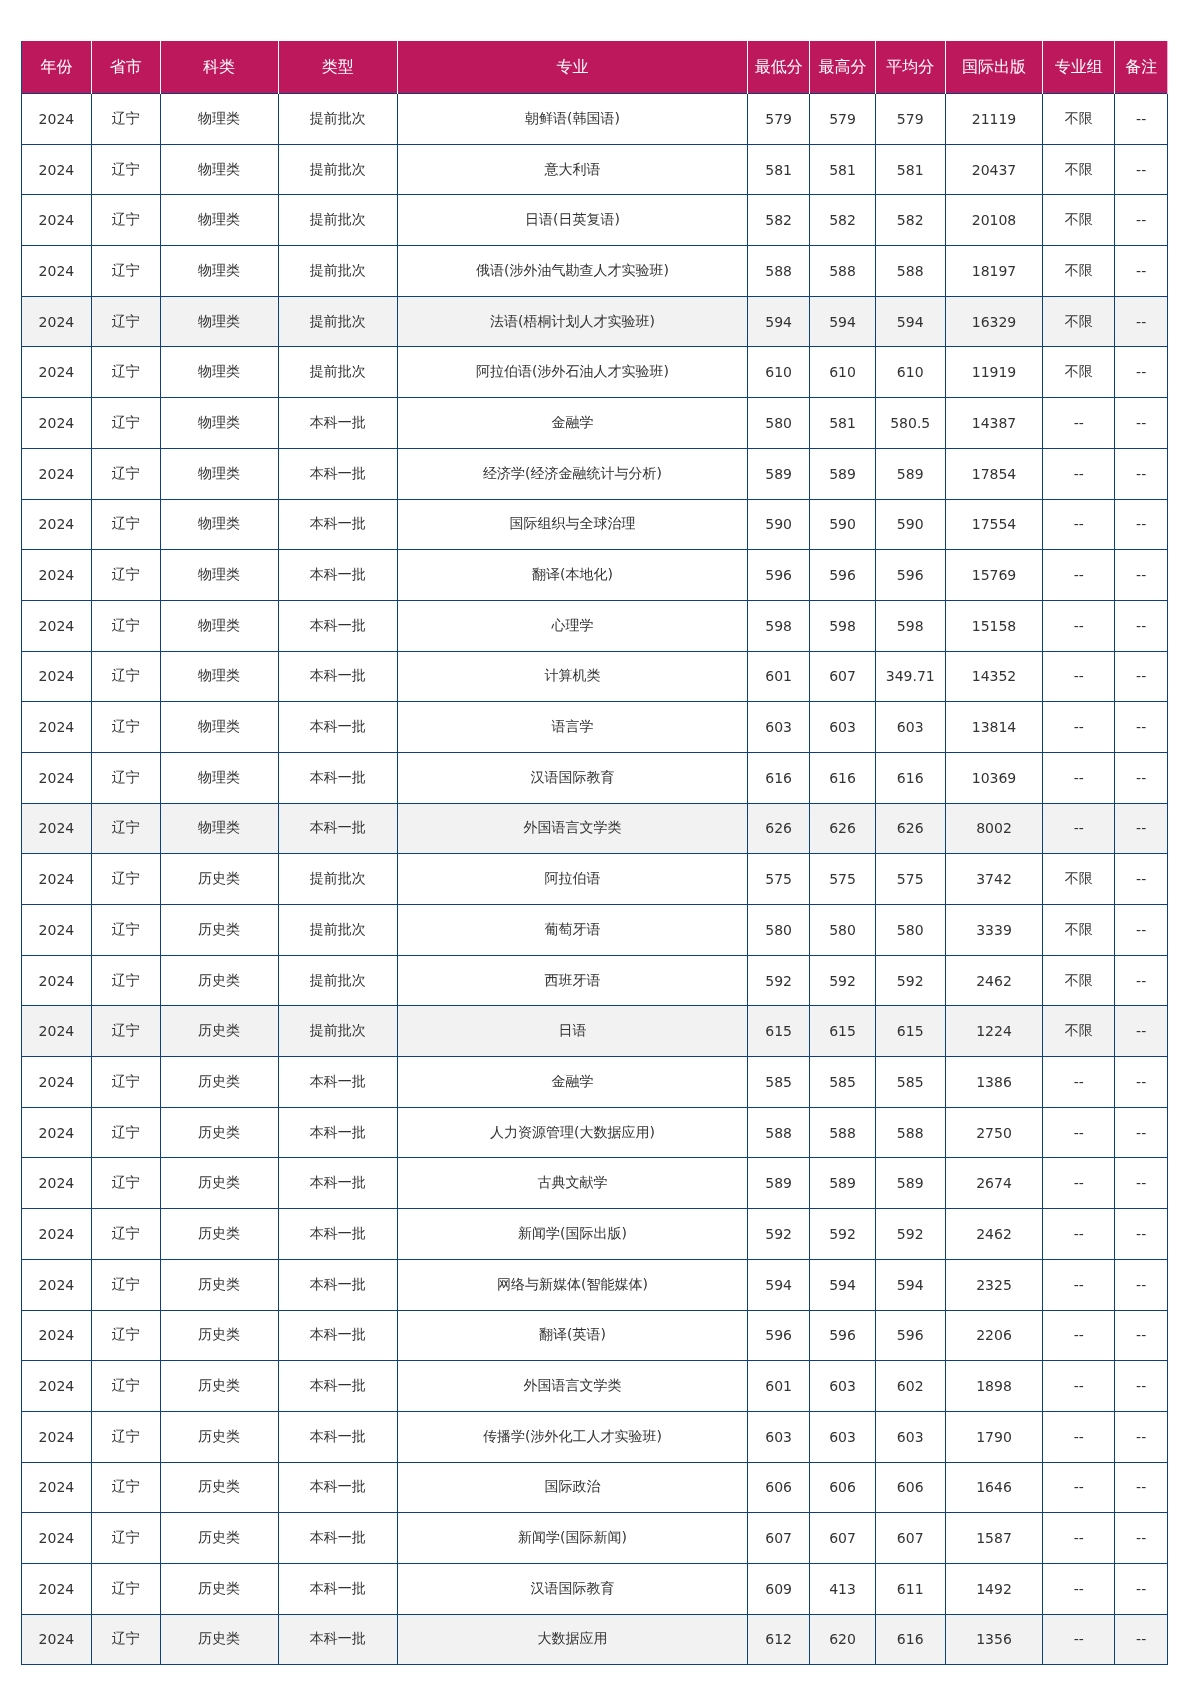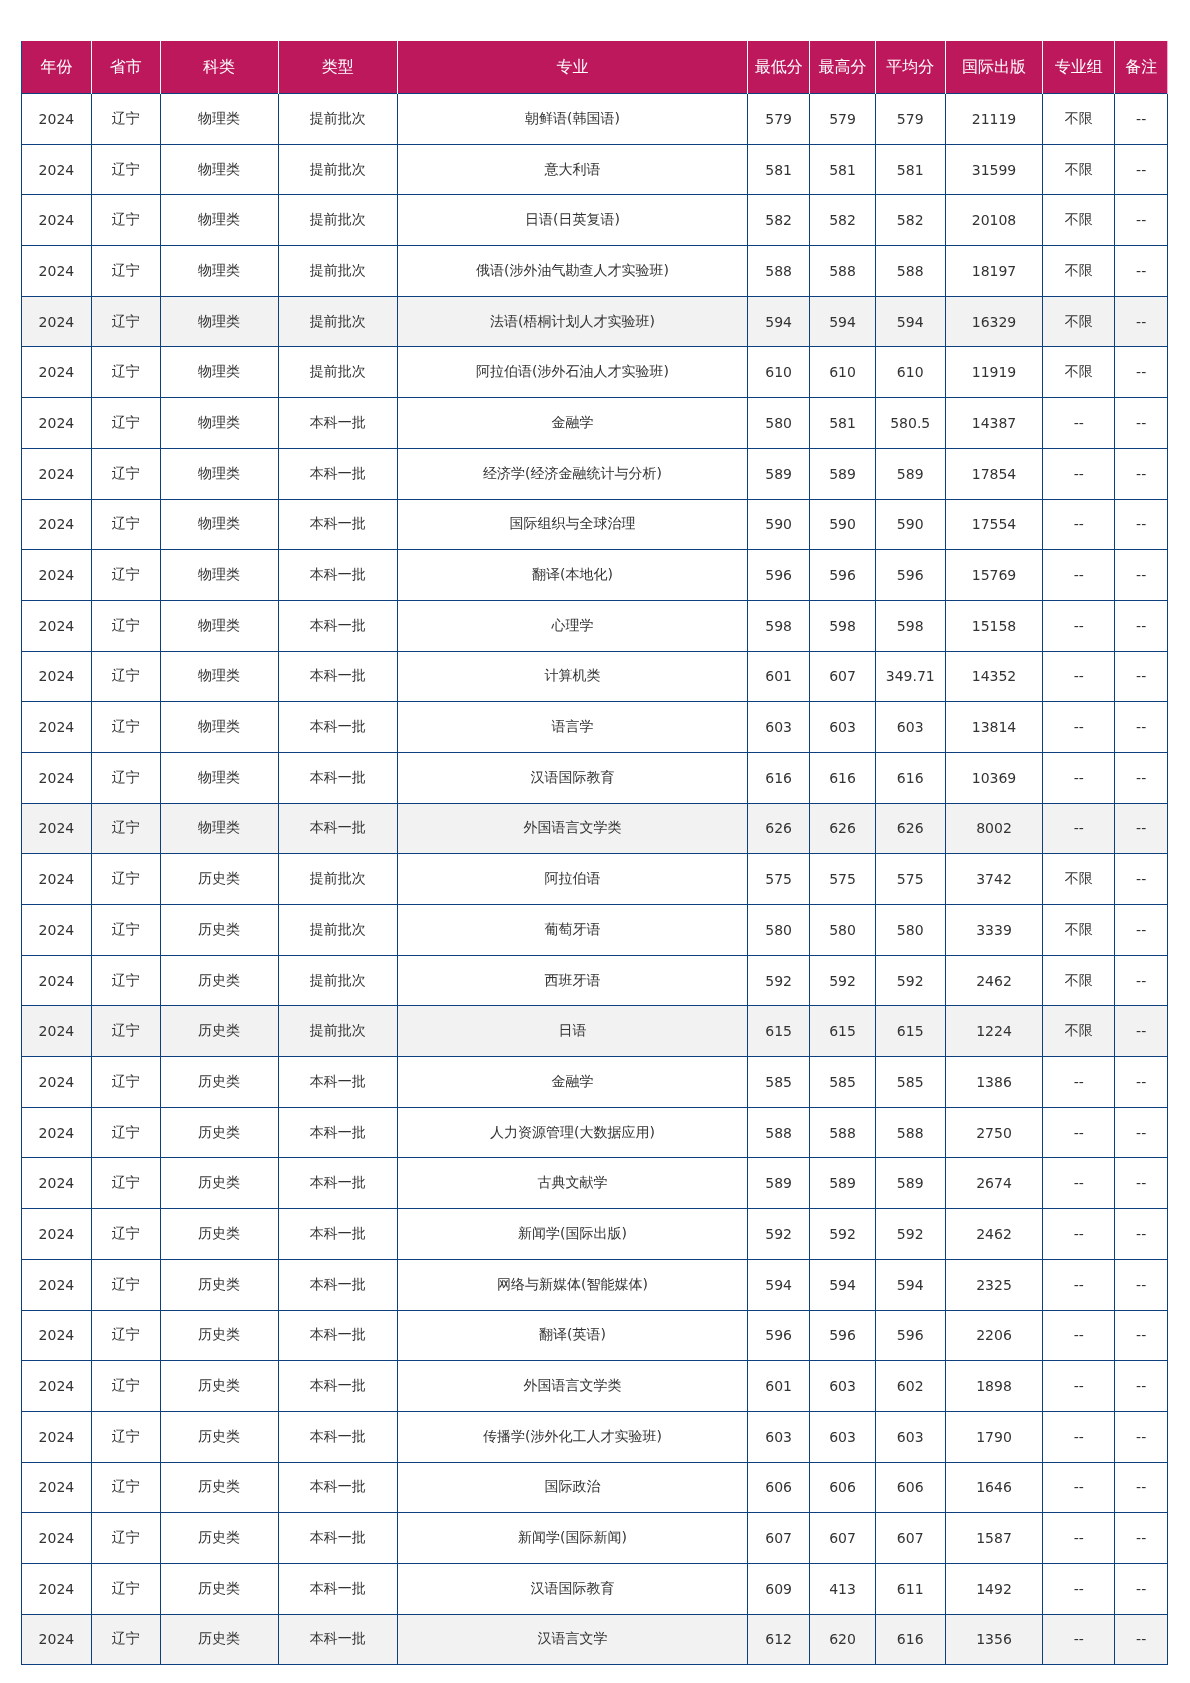--- a/index.html
+++ b/index.html
@@ -66,21 +66,21 @@
         </tr>
         <tr class="plain">
           <td>2024</td>
           <td>辽宁</td>
           <td>物理类</td>
           <td>提前批次</td>
           <td>意大利语</td>
           <td>581</td>
           <td>581</td>
           <td>581</td>
-          <td>31599</td>
+          <td>20437</td>
           <td>不限</td>
           <td>--</td>
         </tr>
         <tr class="plain">
           <td>2024</td>
           <td>辽宁</td>
           <td>物理类</td>
           <td>提前批次</td>
           <td>日语(日英复语)</td>
           <td>582</td>
@@ -439,21 +439,21 @@
           <td>611</td>
           <td>1492</td>
           <td>--</td>
           <td>--</td>
         </tr>
         <tr class="shade">
           <td>2024</td>
           <td>辽宁</td>
           <td>历史类</td>
           <td>本科一批</td>
-          <td>汉语言文学</td>
+          <td>大数据应用</td>
           <td>612</td>
           <td>620</td>
           <td>616</td>
           <td>1356</td>
           <td>--</td>
           <td>--</td>
         </tr>
       </tbody>
   </table>
 </div>

